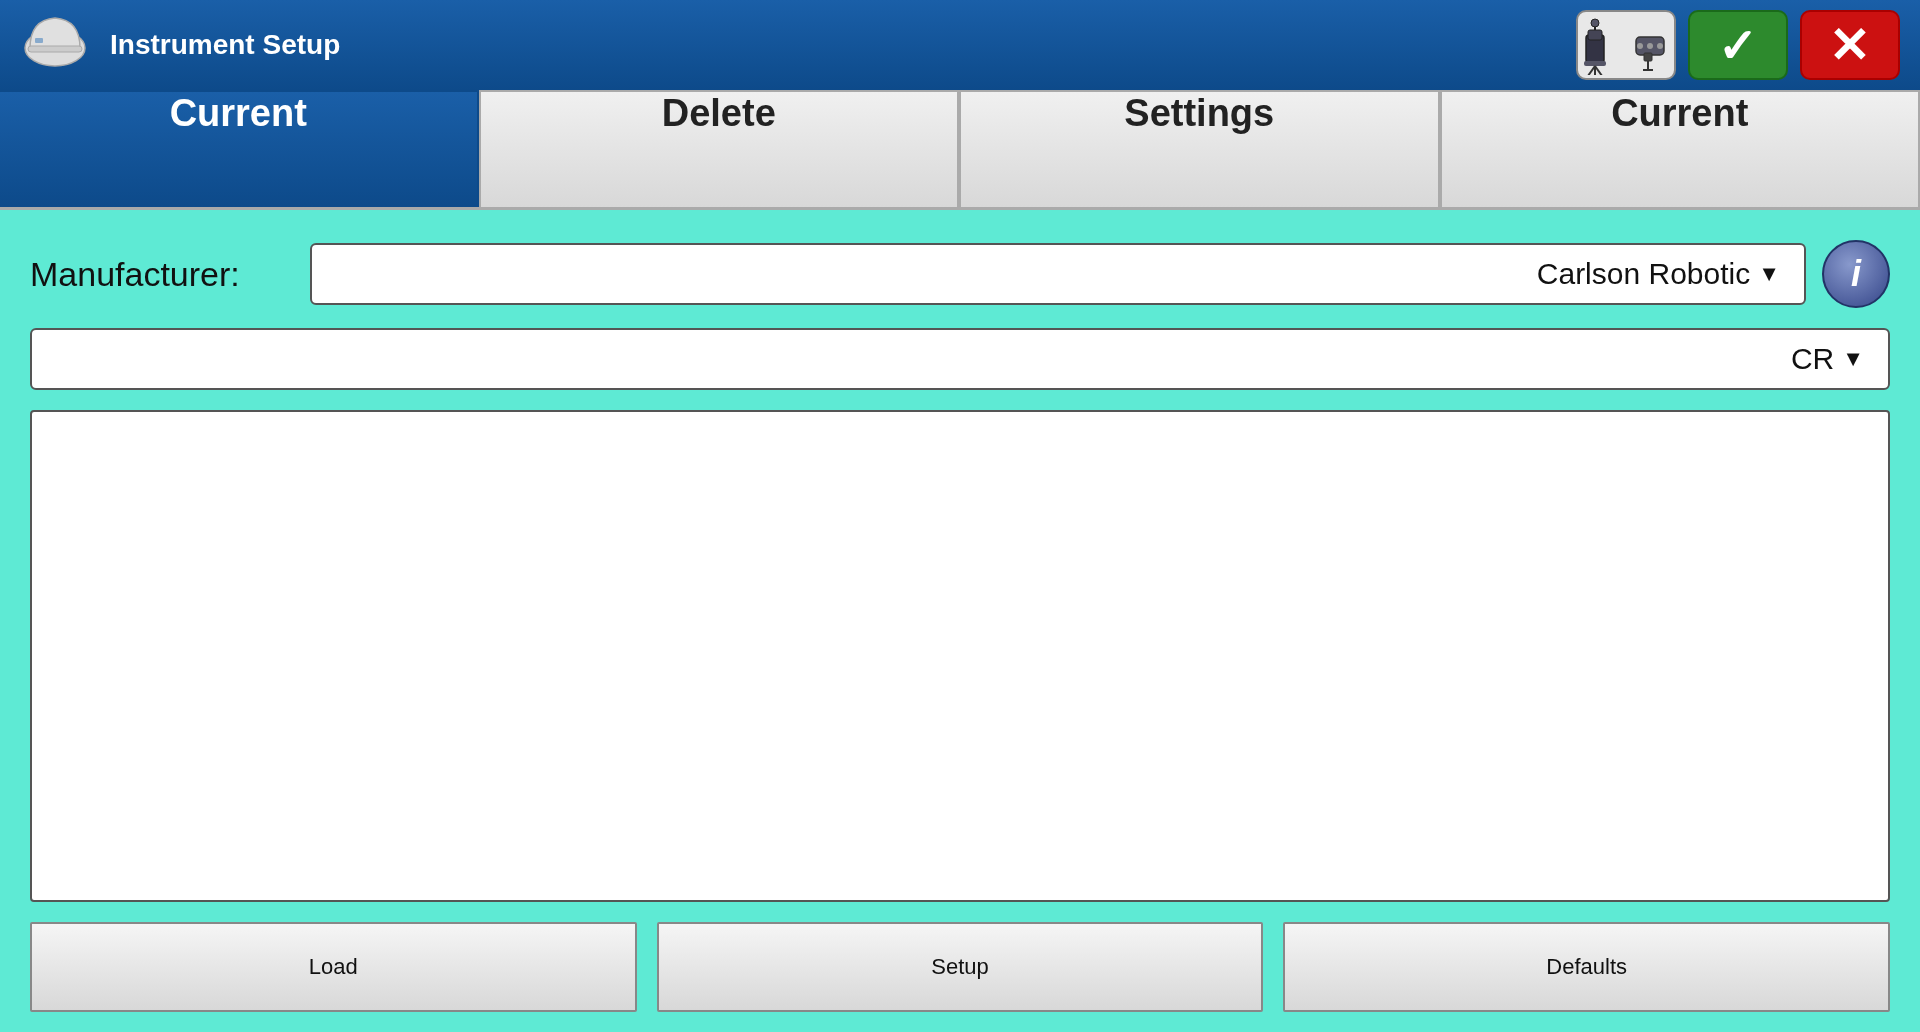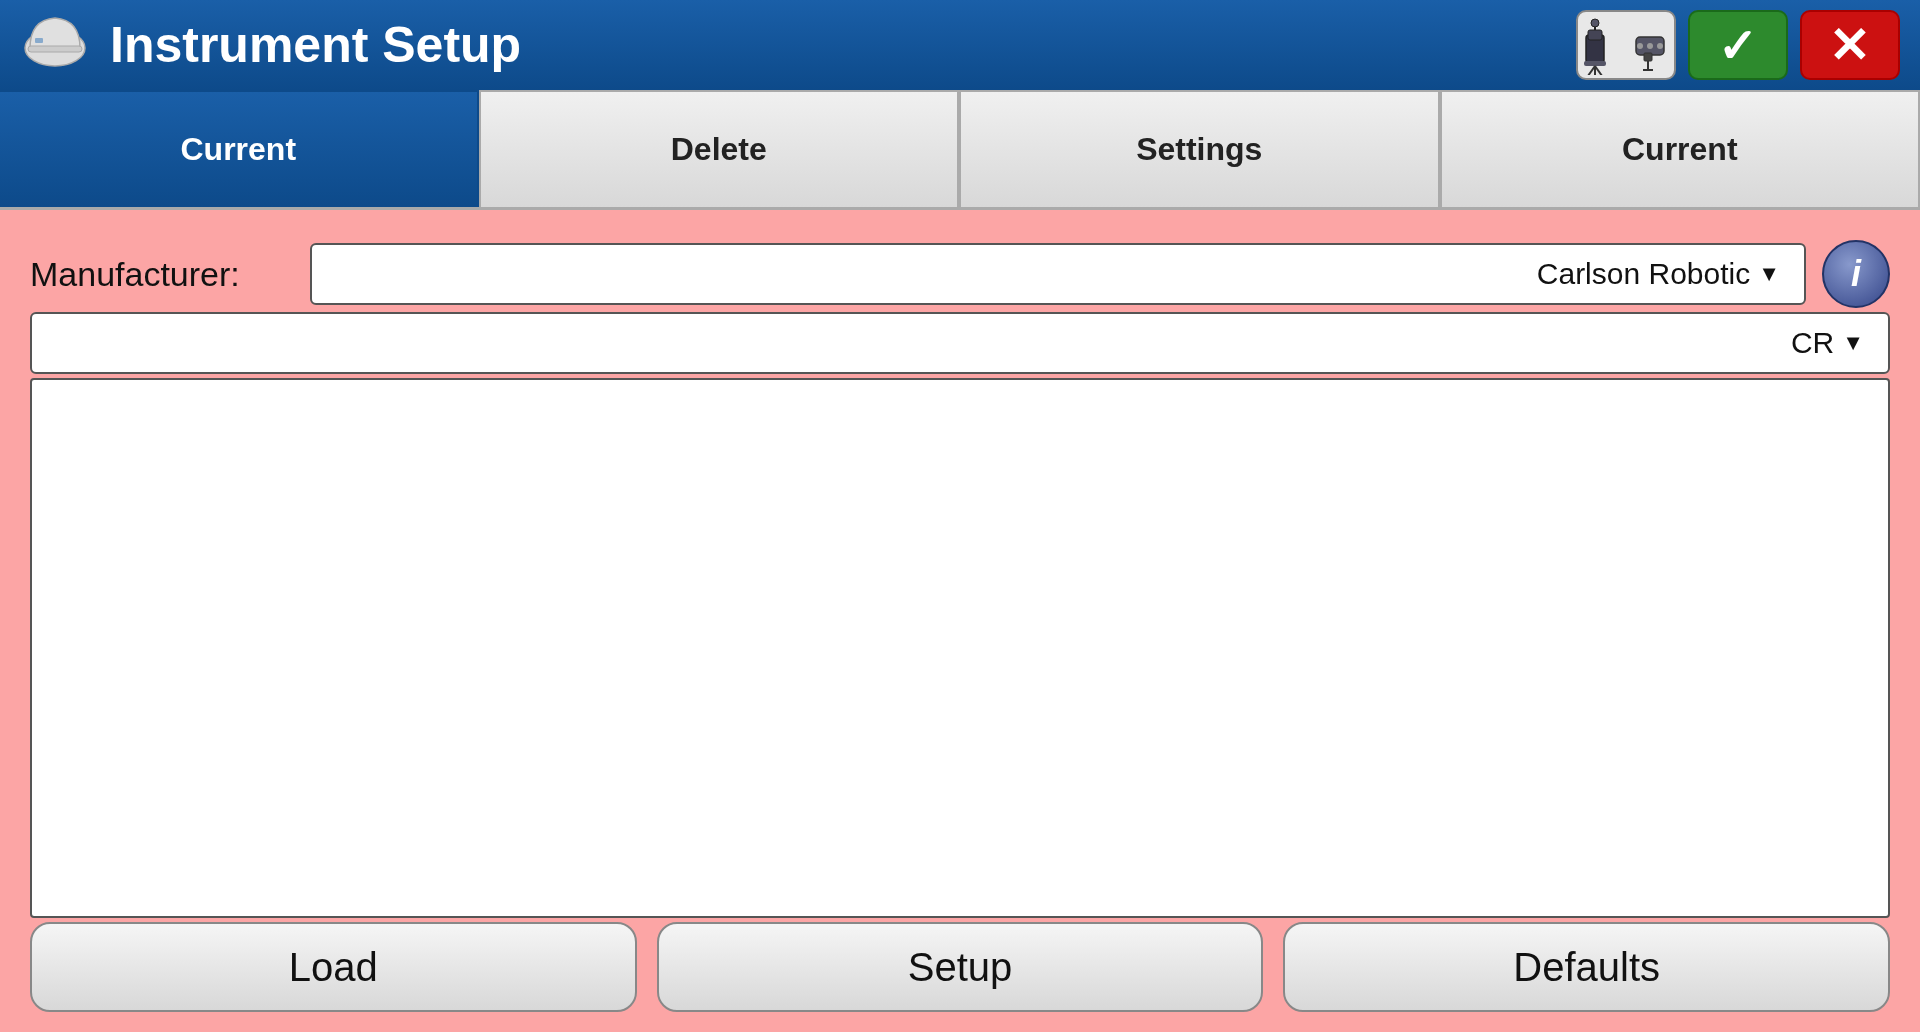--- a/index.html
+++ b/index.html
@@ -23,21 +23,21 @@
     }
 
     .header-logo {
       width: 70px;
       height: 70px;
       margin-right: 20px;
     }
 
     .header-title {
       color: white;
-      font-size: 50px;
+      font-size: 28px;
       font-weight: bold;
       flex: 1;
     }
 
     .header-buttons {
       display: flex;
       gap: 12px;
       align-items: center;
     }
 
@@ -86,49 +86,48 @@
     .tabs {
       display: flex;
       height: 120px;
       background: #c8c8c8;
       border-bottom: 3px solid #aaa;
     }
 
     .tab {
       flex: 1;
       display: flex;
-      align-items: center;
-      justify-content: center;
-      font-size: 32px;
+      justify-content: center;
+      font-size: 38px;
       font-weight: bold;
       cursor: pointer;
       border: 2px solid #aaa;
       border-bottom: none;
       background: linear-gradient(to bottom, #f0f0f0, #d8d8d8);
       color: #222;
     }
 
     .tab:first-child {
       border-left: none;
     }
 
     .tab.active {
       background: linear-gradient(to bottom, #1a5fa8, #0d4a8a);
       color: white;
       border-color: #0d4a8a;
     }
 
     
     .content {
-      background: #fca5a5;
+      background: #5eead4;
       padding: 30px 30px 20px 30px;
       height: calc(1032px - 90px - 120px);
       display: flex;
       flex-direction: column;
-      gap: 4px;
+      gap: 20px;
     }
 
     
     .form-row {
       display: flex;
       align-items: center;
       gap: 20px;
     }
 
     .form-label {
@@ -201,22 +200,22 @@
       display: flex;
       gap: 20px;
       height: 90px;
     }
 
     .action-btn {
       flex: 1;
       height: 90px;
       background: linear-gradient(to bottom, #f5f5f5, #d8d8d8);
       border: 2px solid #888;
-      border-radius: 20px;
-      font-size: 40px;
+      border-radius: 2px;
+      font-size: 22px;
       color: #111;
       cursor: pointer;
       display: flex;
       align-items: center;
       justify-content: center;
     }
   </style>
 </head>
 <body>
 

